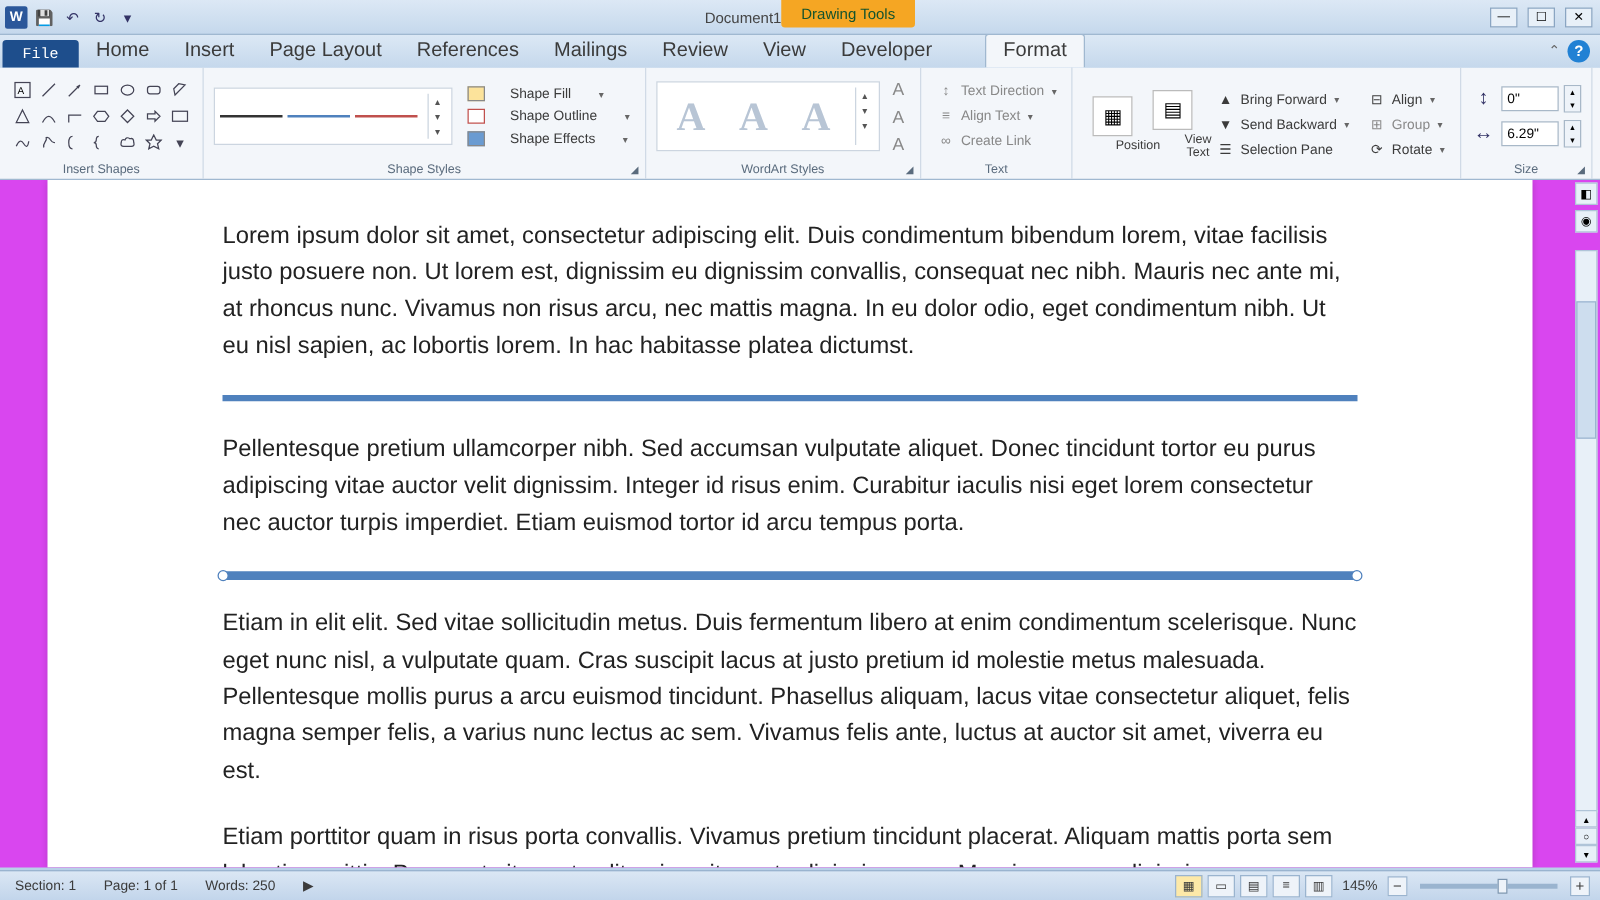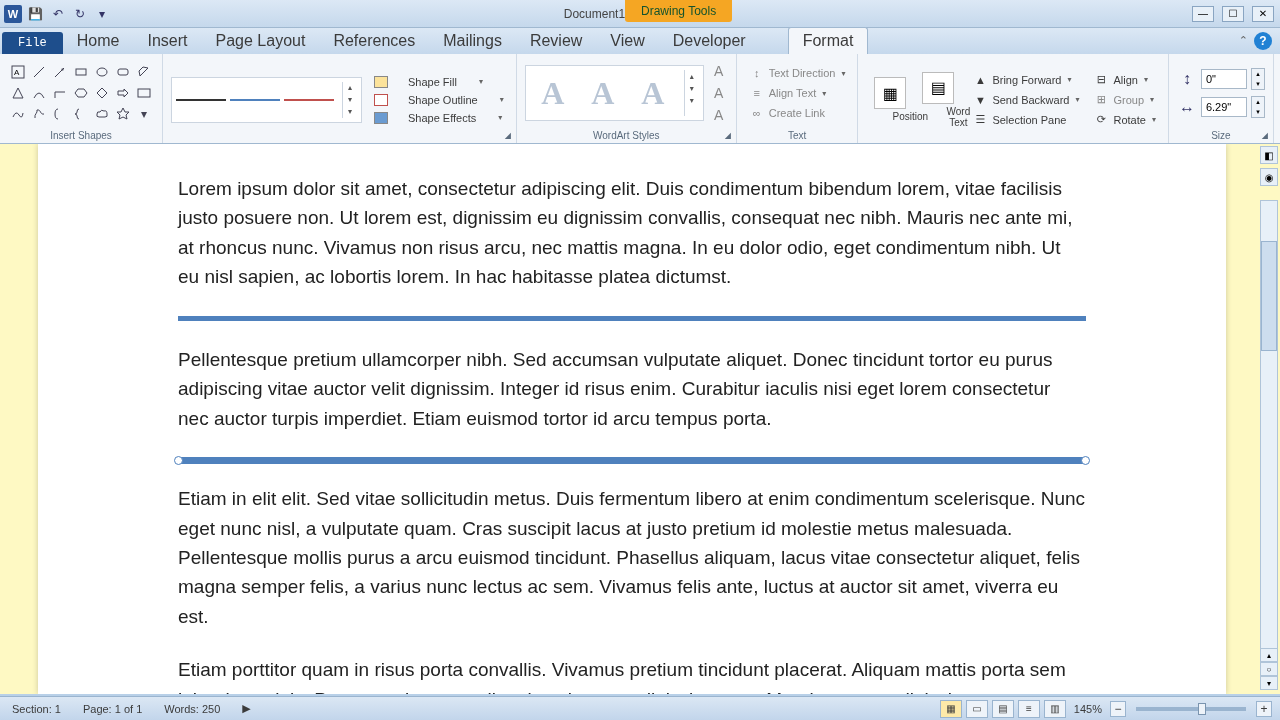--- a/index.html
+++ b/index.html
@@ -63,21 +63,21 @@
 .arrange-item .ico { width: 16px; height: 14px; display: flex; align-items: center; justify-content: center; font-size: 11px; }
 
 .size-rows { display: flex; flex-direction: column; gap: 6px; }
 .size-row { display: flex; align-items: center; gap: 4px; }
 .size-row .ico { width: 20px; height: 18px; display: flex; align-items: center; justify-content: center; color: #336; }
 .size-input { width: 46px; height: 20px; border: 1px solid #a8b8c8; background: white; font-size: 11px; padding: 0 4px; display: flex; align-items: center; }
 .spinner { display: flex; flex-direction: column; border: 1px solid #a8b8c8; }
 .spinner-btn { width: 12px; height: 10px; font-size: 7px; display: flex; align-items: center; justify-content: center; background: #eef3f9; cursor: pointer; }
 
 
-.doc-area { position: absolute; top: 144px; bottom: 26px; left: 0; right: 0; background: #fef9c3; overflow: hidden; }
+.doc-area { position: absolute; top: 144px; bottom: 26px; left: 0; right: 0; background: #d946ef; overflow: hidden; }
 .doc-page { position: absolute; left: 38px; top: 0; width: 1188px; bottom: 0; background: white; box-shadow: 0 0 6px rgba(0,0,0,0.2); overflow: hidden; }
 .doc-content { padding: 30px 140px 20px 140px; font-family: Calibri, sans-serif; font-size: 19px; color: #222; line-height: 1.55; }
 .doc-content p { margin-bottom: 24px; }
 .hr-line { height: 5px; background: #4f81bd; margin: 8px 0 24px 0; }
 .hr-selected-wrap { position: relative; margin: 4px 0 20px 0; }
 .hr-selected { height: 7px; background: #4f81bd; }
 .handle { position: absolute; width: 9px; height: 9px; background: white; border: 1px solid #4f81bd; border-radius: 50%; top: -1px; }
 .handle.left { left: -4px; }
 .handle.right { right: -4px; }
 
@@ -270,20 +270,21 @@
             <span>Shape Outline</span>
             <span class="dropdown-arrow">▾</span>
           </div>
         <div class="shape-menu-item">
             <span class="swatch" style="background:#6a9bd1"></span>
             <span>Shape Effects</span>
             <span class="dropdown-arrow">▾</span>
           </div>
       </div>
     </div>
+    <div class="group-label">Shape Styles</div>
     <div class="dialog-launcher">◢</div>
   </div>
 
   <div class="ribbon-group">
     <div class="group-content">
       <div class="wordart-gallery">
         <div class="wordart-swatch">A</div>
         <div class="wordart-swatch">A</div>
         <div class="wordart-swatch">A</div>
         <div class="gallery-scroll">
@@ -325,21 +326,21 @@
   </div>
 
   <div class="ribbon-group">
     <div class="group-content">
       <div class="big-btn">
         <div class="big-btn-icon">▦</div>
         <div class="big-btn-label">Position</div>
       </div>
       <div class="big-btn">
         <div class="big-btn-icon">▤</div>
-        <div class="big-btn-label">Word Text</div>
+        <div class="big-btn-label">View Text</div>
       </div>
       <div class="arrange-col" style="margin-left:6px">
         <div class="arrange-item">
             <span class="ico">▲</span>
             <span>Bring Forward</span>
             <span class="dropdown-arrow">▾</span>
           </div>
         <div class="arrange-item">
             <span class="ico">▼</span>
             <span>Send Backward</span>

